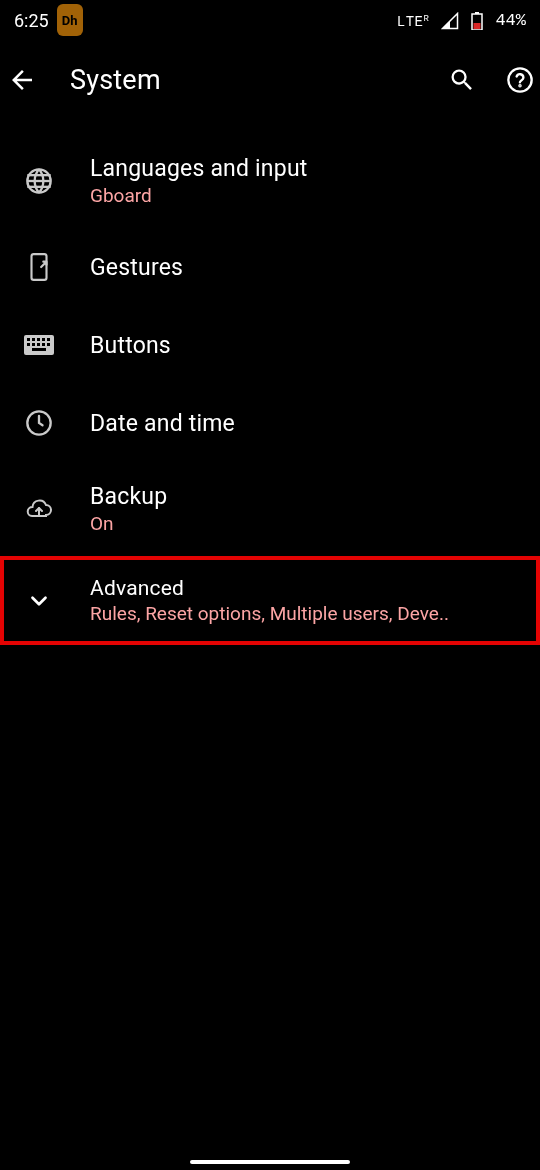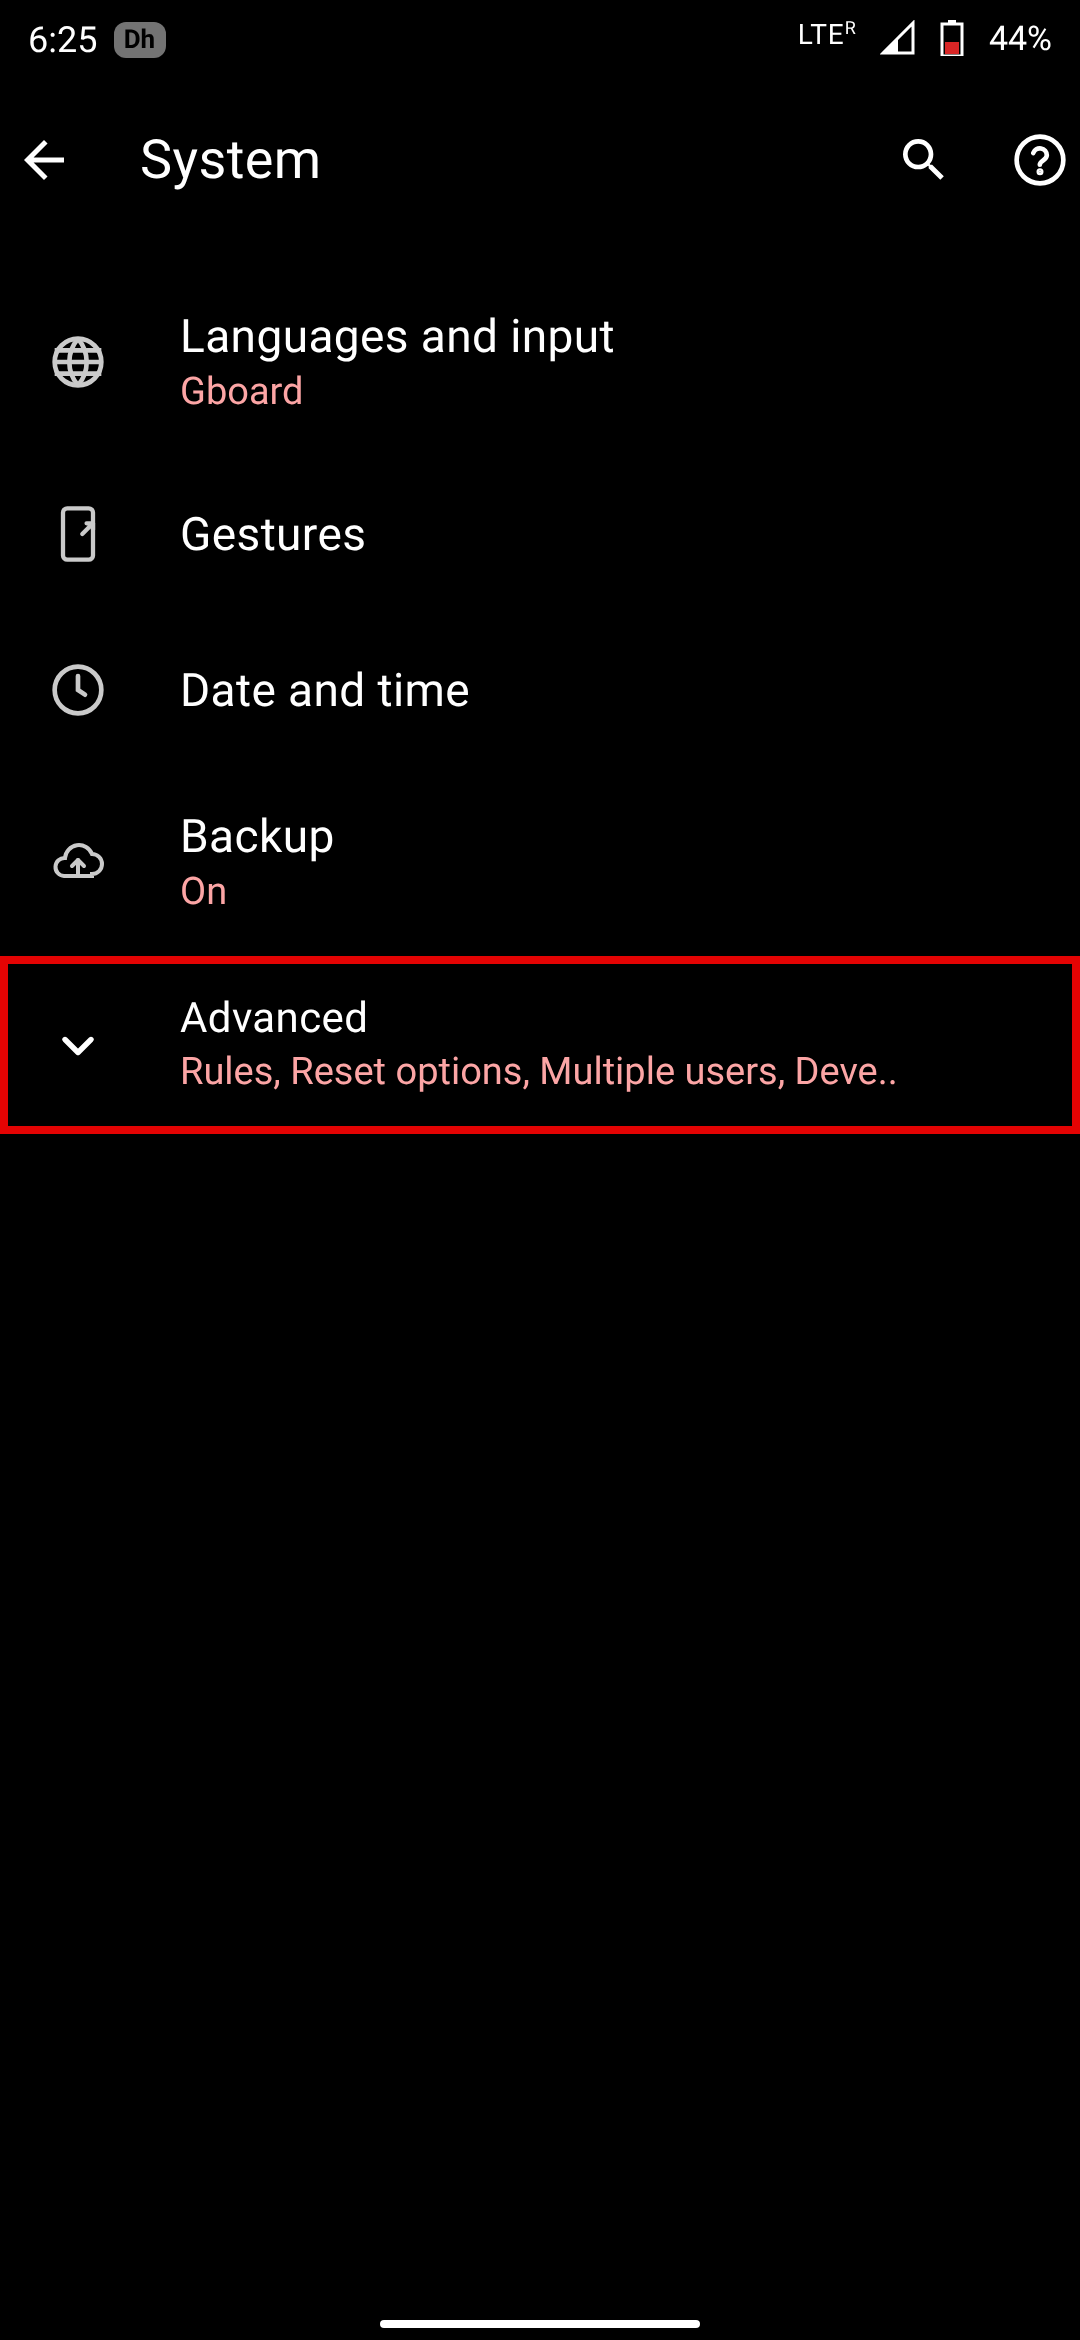--- a/index.html
+++ b/index.html
@@ -25,35 +25,36 @@
       font-size: 18px;
       font-weight: 400;
     }
     .status-left {
       display: flex;
       align-items: center;
       gap: 8px;
     }
     .app-icon {
       width: 26px;
-      height: 18px;
-      background: #737373;
+      height: 32px;
+      background: #a16207;
       border-radius: 6px;
       display: flex;
       align-items: center;
       justify-content: center;
       color: #000;
       font-size: 13px;
       font-weight: bold;
     }
     .status-right {
       display: flex;
-      align-items: flex-start;
+      align-items: flex-end;
       gap: 12px;
       font-size: 17px;
+      font-family: Liberation Mono, monospace;
     }
     .lte-text {
       font-size: 14px;
       letter-spacing: 0.5px;
     }
     .lte-sup {
       font-size: 9px;
       vertical-align: top;
     }
     .signal-icon, .battery-icon {
@@ -218,20 +219,41 @@
       <svg width="26" height="30" viewBox="0 0 24 28" fill="none" stroke="#cacaca" stroke-width="2">
         <rect x="5" y="2" width="14" height="24" rx="2"></rect>
         <path d="M14 14 L19 9 M19 9 L16 9 M19 9 L19 12" stroke-linecap="round"></path>
       </svg>
     </div>
     <div class="setting-text">
       <span class="setting-title">Gestures</span>
     </div>
   </div>
 
+  <div class="setting-item">
+    <div class="setting-icon">
+      <svg width="30" height="22" viewBox="0 0 30 20" fill="#cacaca">
+        <rect x="0" y="0" width="30" height="20" rx="2" fill="#cacaca"></rect>
+        <rect x="3" y="3" width="3" height="3" fill="#000"></rect>
+        <rect x="8" y="3" width="3" height="3" fill="#000"></rect>
+        <rect x="13" y="3" width="3" height="3" fill="#000"></rect>
+        <rect x="18" y="3" width="3" height="3" fill="#000"></rect>
+        <rect x="23" y="3" width="3" height="3" fill="#000"></rect>
+        <rect x="3" y="8" width="3" height="3" fill="#000"></rect>
+        <rect x="8" y="8" width="3" height="3" fill="#000"></rect>
+        <rect x="13" y="8" width="3" height="3" fill="#000"></rect>
+        <rect x="18" y="8" width="3" height="3" fill="#000"></rect>
+        <rect x="23" y="8" width="3" height="3" fill="#000"></rect>
+        <rect x="8" y="13" width="14" height="3" fill="#000"></rect>
+      </svg>
+    </div>
+    <div class="setting-text">
+      <span class="setting-title">Buttons</span>
+    </div>
+  </div>
 
 
   <div class="setting-item">
     <div class="setting-icon">
       <svg width="28" height="28" viewBox="0 0 24 24" fill="none" stroke="#cacaca" stroke-width="2">
         <circle cx="12" cy="12" r="10"></circle>
         <polyline points="12 6 12 12 15 14" stroke-linecap="round"></polyline>
       </svg>
     </div>
     <div class="setting-text">

